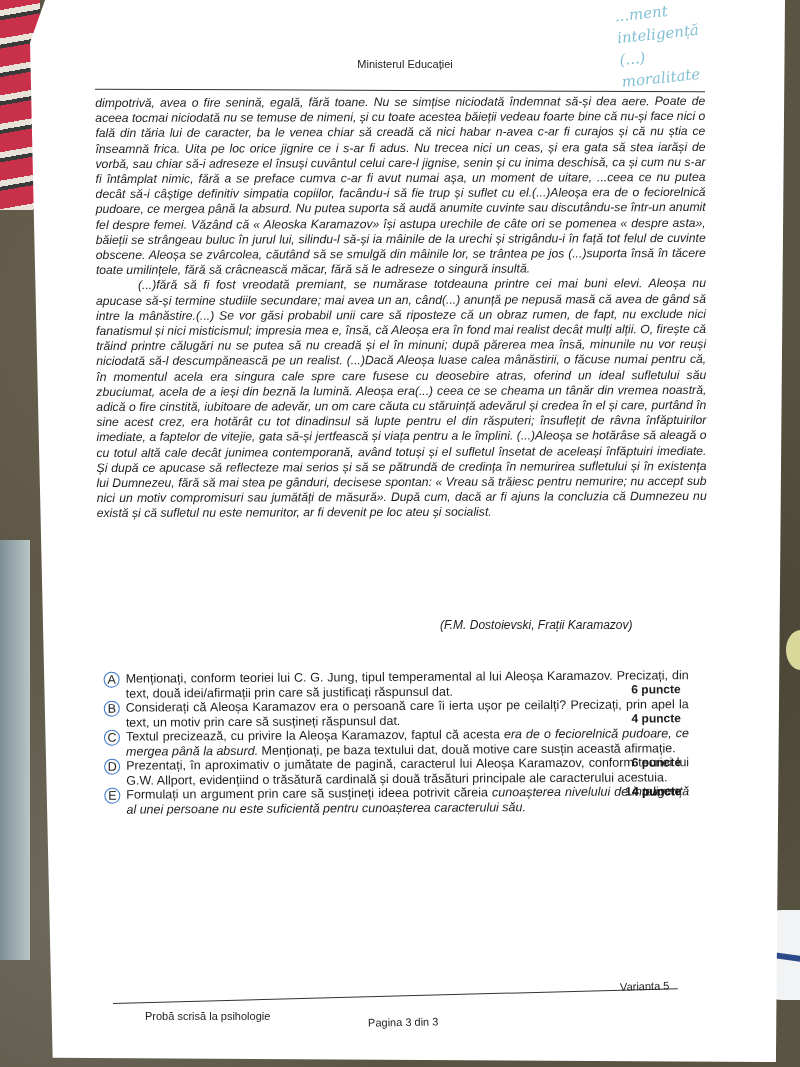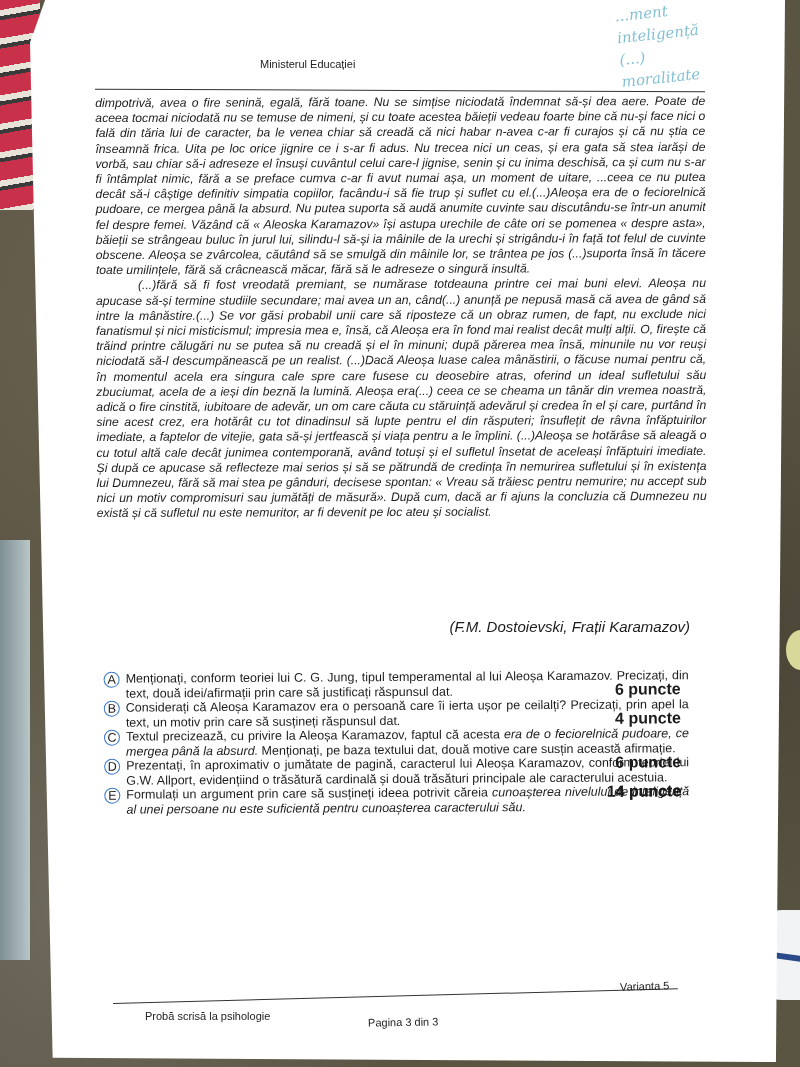--- a/index.html
+++ b/index.html
@@ -31,53 +31,53 @@
   .bg-right-ball {
     position: absolute; left: 786px; top: 630px; width: 30px; height: 40px;
     background: #d8d89a; border-radius: 50%;
   }
   .paper {
     position: absolute; left: 30px; top: 0; width: 755px; height: 1062px;
     background: #ffffff;
     clip-path: polygon(2% 0, 100% 0, 98.8% 100%, 3% 99.6%, 0 4%);
   }
   .header {
-    position: absolute; left: 260px; top: 57px; width: 290px; text-align: left;
+    position: absolute; left: 260px; top: 57px; width: 290px; text-align: center;
     font-size: 11px; color: #222; line-height: 14px;
   }
   .header-rule {
     position: absolute; left: 95px; top: 90px; width: 610px; height: 1px; background: #333;
     transform: rotate(0.25deg);
   }
   .passage {
     position: absolute; left: 96px; top: 95px; width: 610px;
     font-size: 12.2px; line-height: 15.2px; font-style: italic; color: #1c1c1c;
     text-align: justify; transform: rotate(-0.2deg);
   }
   .passage p { margin: 0; }
   .passage p.indent { text-indent: 42px; }
   .citation {
-    position: absolute; left: 440px; top: 618px; width: 250px; text-align: right;
-    font-size: 15px; font-style: italic; color: #1c1c1c;
+    position: absolute; left: 440px; top: 618px; width: 250px; text-align: left;
+    font-size: 12px; font-style: italic; color: #1c1c1c;
   }
   .task-intro {
     position: absolute; left: 104px; top: 650px; font-size: 13px; color: #ffffff;
   }
   .tasks {
     position: absolute; left: 104px; top: 670px; width: 585px;
     font-size: 12.5px; color: #1c1c1c; line-height: 14.5px; transform: rotate(-0.35deg);
   }
   .task { position: relative; padding-left: 22px; margin-bottom: 0; }
   .task .letter {
     position: absolute; left: 0; top: 0; width: 16px; height: 16px;
     border: 1.5px solid #3a78c8; border-radius: 50%; text-align: center;
     line-height: 15px; font-size: 12.5px; box-sizing: border-box;
   }
   .task .text { display: block; text-align: justify; }
-  .task .pts { position: absolute; right: 8px; font-weight: bold; font-size: 16px; }
+  .task .pts { position: absolute; right: 8px; font-weight: bold; font-size: 12px; }
   .task .text i { font-style: italic; }
   .footer-rule {
     position: absolute; left: 113px; top: 1003px; width: 565px; height: 1px; background: #333;
     transform: rotate(-1.5deg); transform-origin: left;
   }
   .variant {
     position: absolute; left: 620px; top: 980px; font-size: 11px; color: #222; transform: rotate(-1.5deg);
   }
   .exam-name {
     position: absolute; left: 114px; top: 1010px; font-size: 11px; color: #222; padding-left: 31px;

